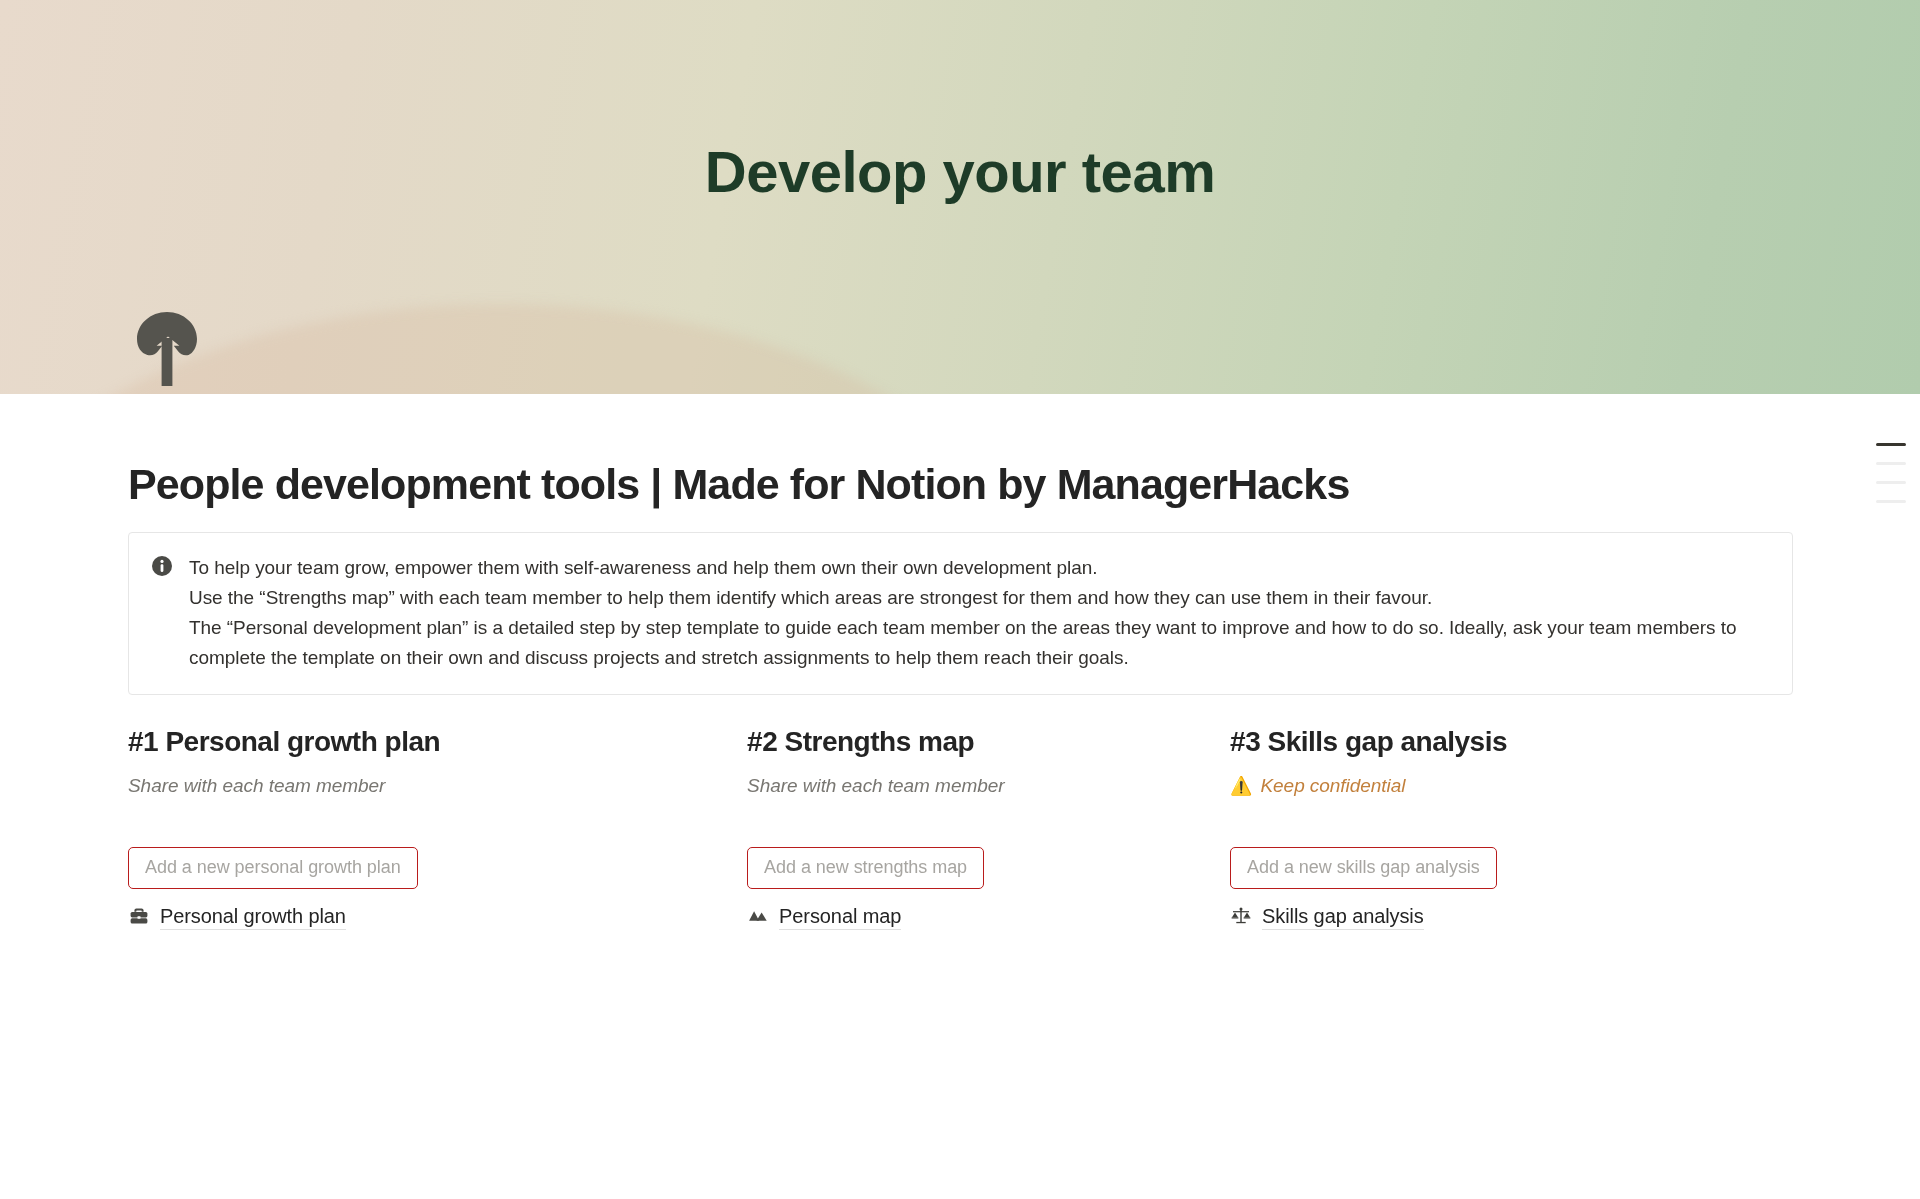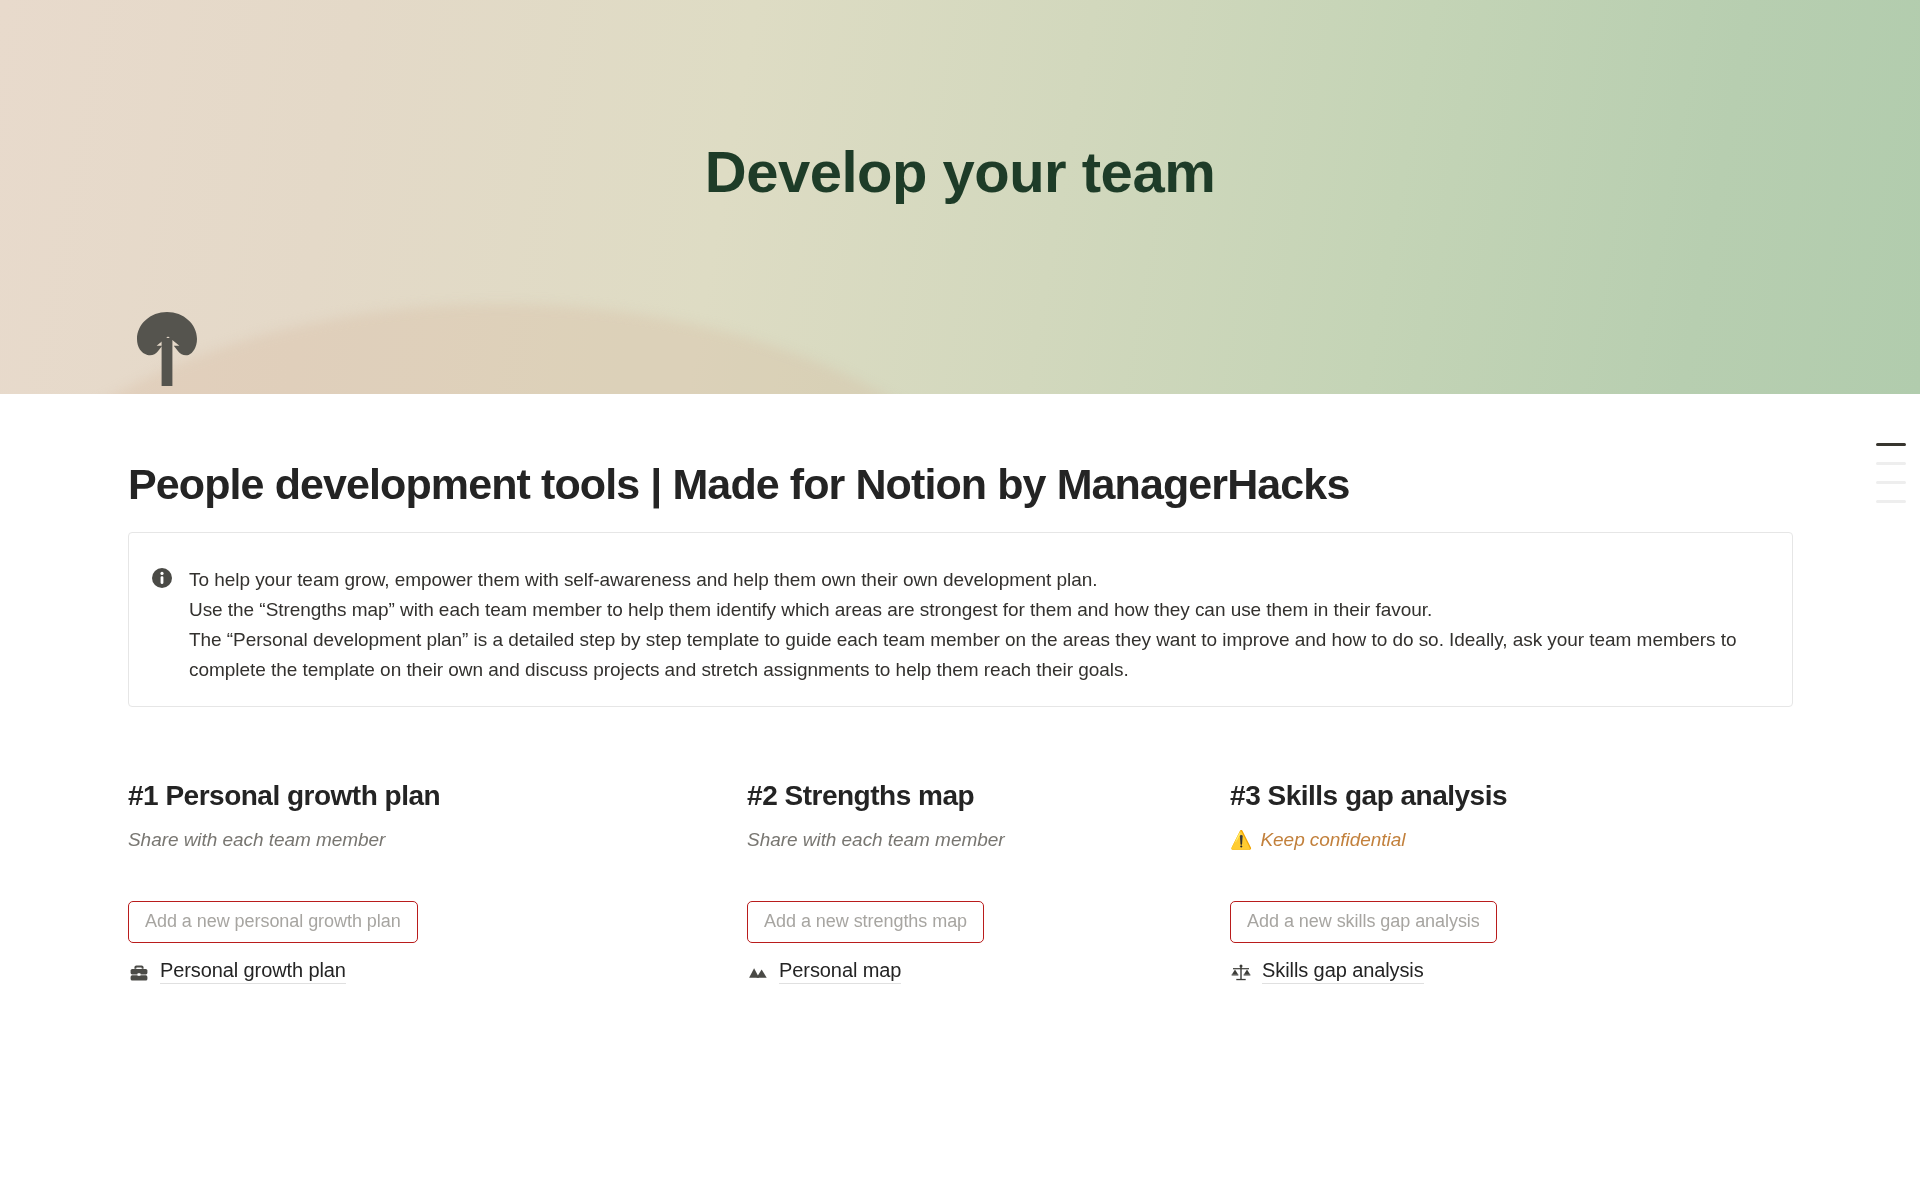--- a/index.html
+++ b/index.html
@@ -85,21 +85,21 @@
   }
 
   
   .callout {
     margin-top: 24px;
     margin-right: 0;
     width: 1665px;
     border: 1px solid #e6e6e6;
     border-radius: 4px;
     background: #ffffff;
-    padding: 32px 22px 21px 22px;
+    padding: 20px 22px 21px 22px;
     display: flex;
     gap: 16px;
     align-items: flex-start;
   }
   .callout-icon {
     flex: 0 0 auto;
     width: 22px;
     height: 22px;
     margin-top: 2px;
   }
@@ -107,21 +107,21 @@
     font-size: 19px;
     line-height: 30px;
     color: #33312e;
     letter-spacing: -0.05px;
   }
   .callout-text p { margin: 0; }
 
   
   .columns {
     display: flex;
-    margin-top: 71px;
+    margin-top: 29px;
     gap: 2px;
   }
   .col { position: relative; }
   .col-1 { width: 680px; }
   .col-2 { width: 530px; }
   .col-3 { width: 455px; }
 
   .col-heading {
     font-size: 28px;
     font-weight: bold;
@@ -153,21 +153,21 @@
     padding: 9px 16px 10px 16px;
     font-size: 18px;
     color: #a7a5a1;
     letter-spacing: -0.05px;
     cursor: pointer;
     white-space: nowrap;
   }
   .db-row {
     margin-top: 16px;
     display: flex;
-    align-items: flex-end;
+    align-items: flex-start;
     gap: 10px;
     cursor: pointer;
   }
   .db-icon { width: 22px; height: 22px; flex: 0 0 auto; }
   .db-label {
     font-size: 20px;
     color: #242424;
     letter-spacing: -0.1px;
     border-bottom: 1px solid #e0e0e0;
     padding-bottom: 1px;

